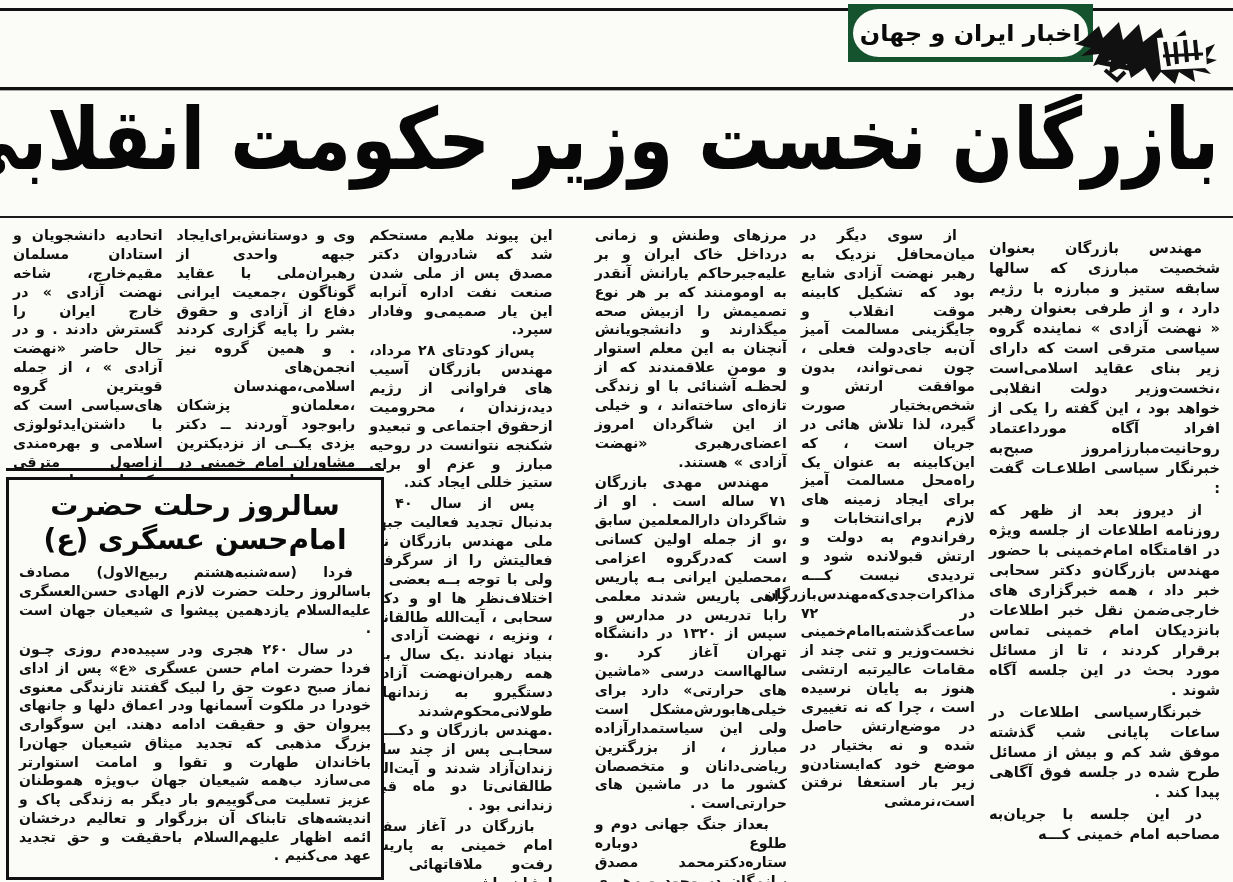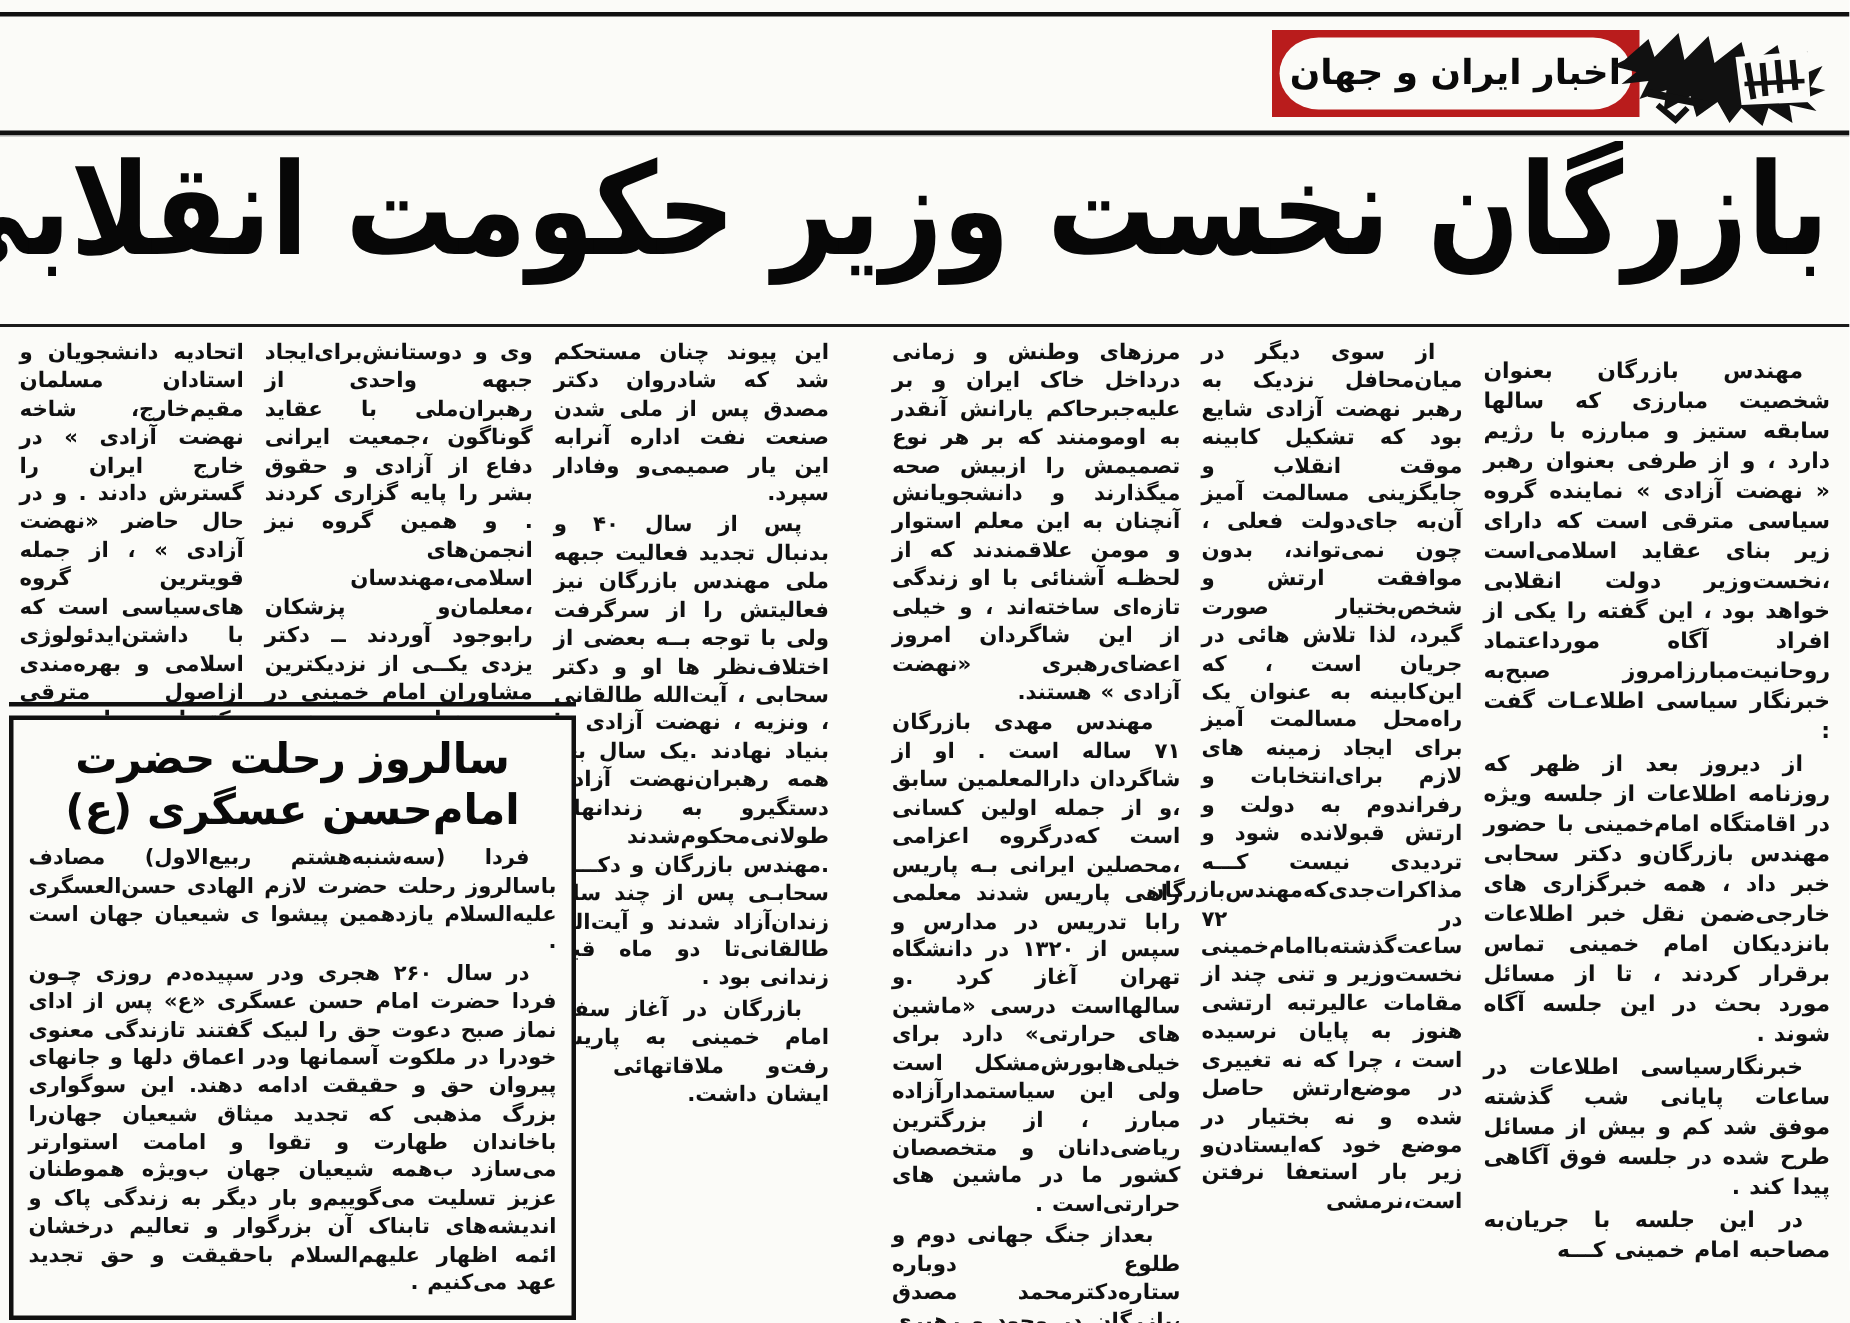--- a/index.html
+++ b/index.html
@@ -56,25 +56,25 @@
     right: 0;
     top: 3px;
     height: 1px;
     background: #555;
     opacity: .5;
   }
 
   
   .kicker-box {
     position: absolute;
-    top: 20px;
+    top: 4px;
     right: 140px;
     width: 245px;
     height: 58px;
-    background: #b91c1c;
+    background: #14532d;
     padding: 5px;
     box-sizing: border-box;
   }
   .kicker-inner {
     width: 100%;
     height: 100%;
     background: #fbfbf8;
     border-radius: 26px / 24px;
     display: flex;
     align-items: center;
@@ -258,21 +258,22 @@
       <p class="body">از سوی دیگر در میان‌محافل نزدیک به رهبر نهضت آزادی شایع بود که تشکیل کابینه موقت انقلاب و جایگزینی مسالمت آمیز آن‌به جای‌دولت فعلی ، چون نمی‌تواند، بدون موافقت ارتش و شخص‌بختیار صورت گیرد، لذا تلاش هائی در جریان است ، که این‌کابینه به عنوان یک راه‌محل مسالمت آمیز برای ایجاد زمینه های لازم برای‌انتخابات و رفراندوم به دولت و ارتش قبولانده شود و تردیدی نیست کـــه مذاکرات‌جدی‌که‌مهندس‌بازرگان در ۷۲ ساعت‌گذشته‌با‌امام‌خمینی نخست‌وزیر و تنی چند از مقامات عالیرتبه ارتشی هنوز به پایان نرسیده است ، چرا که نه تغییری در موضع‌ارتش حاصل شده و نه بختیار در موضع خود که‌ایستادن‌و زیر بار استعفا نرفتن است،نرمشی</p>
     </div>
 
     <div class="col c3">
       <p class="body cont">مرزهای وطنش و زمانی در‌داخل خاک ایران و بر علیه‌جبر‌حاکم یارانش آنقدر به او‌مومنند که بر هر نوع تصمیمش را از‌بیش صحه میگذارند و دانشجویانش آنچنان به این معلم استوار و مومن علاقمندند که از لحظـه آشنائی با او زندگی تازه‌ای ساخته‌اند ، و خیلی از این شاگردان امروز اعضای‌رهبری «نهضت آزادی » هستند.</p>
       <p class="body">مهندس مهدی بازرگان ۷۱ ساله است . او از شاگردان دارالمعلمین سابق ،و از جمله اولین کسانی است که‌در‌گروه اعزامی ،محصلین ایرانی بـه پاریس راهی پاریس شدند معلمی را‌با تدریس در مدارس و سپس از ۱۳۲۰ در دانشگاه تهران آغاز کرد .و سالها‌است درسی «ماشین های حرارتی» دارد برای خیلی‌ها‌بورش‌مشکل است ولی این سیاستمدار‌آزاده مبارز ، از بزرگترین ریاضی‌دانان و متخصصان کشور ما در ماشین های حرارتی‌است .</p>
       <p class="body">بعد‌از جنگ جهانی دوم و طلوع دوباره ستاره‌دکتر‌محمد مصدق ،بازرگان در وجود و رهبری آزاده و متفکر یافت و در سلک یاران او قرار گرفت.</p>
     </div>
 
     <div class="col c4">
-      <p class="body cont">این پیوند چنان مستحکم شد که شادروان دکتر مصدق پس از ملی شدن صنعت نفت اداره آنرا‌به این یار صمیمی‌و وفادار سپرد.</p>
+      <p class="body cont">این پیوند ملایم مستحکم شد که شادروان دکتر مصدق پس از ملی شدن صنعت نفت اداره آنرا‌به این یار صمیمی‌و وفادار سپرد.</p>
+      <p class="body">پس‌از کودتای ۲۸ مردا‌د، مهندس بازرگان آسیب های فراوانی از رژیم دید،زندان ، محرومیت از‌حقوق اجتماعی و تبعید‌و شکنجه نتوانست در روحیه مبارز و عزم او برای ستیز خللی ایجاد کند.</p>
       <p class="body">پس از سال ۴۰ و بدنبال تجدید فعالیت جبهه ملی مهندس بازرگان نیز فعالیتش را از سرگرفت ولی با توجه بــه بعضی از اختلاف‌نظر ها او و دکتر سحابی ، آیت‌الله طالقانی ، و‌نزیه ، نهضت آزادی را بنیاد نهادند .یک سال بعد همه رهبران‌نهضت آزادی دستگیر‌و به زندانهای طو‌لانی‌محکوم‌شدند .مهندس بازرگان و دکـــتر سحابـی پس از چند سال زندان‌آزاد شدند و آیت‌الله طالقانی‌تا دو ماه قبل زندانی بود .</p>
       <p class="body">بازرگان در آغاز سفـر امام خمینی به پاریس رفت‌و ملاقاتهائی با ایشان داشت.</p>
     </div>
 
     <div class="col c5">
       <p class="body cont">وی و دوستانش‌برای‌ایجاد جبهه واحدی از رهبران‌ملی با عقاید گوناگون ،جمعیت ایرانی دفاع از آزادی و حقوق بشر را پایه گزاری کردند . و همین گروه نیز انجمن‌های اسلامی،مهندسان ،معلمان‌و پزشکان را‌بوجود آوردند ــ دکتر یزدی یکــی از نزدیکترین مشاوران امام خمینی در مدت زندانی‌بودن مهندس بازرگان با ایجاد</p>
     </div>
 
     <div class="col c6">
       <p class="body cont">اتحادیه دانشجویان و استادان مسلمان مقیم‌خارج، شاخه نهضت آزادی » در خارج ایران را گسترش دادند . و در حال حاضر «نهضت آزادی » ، از جمله قویترین گروه های‌سیاسی است که با داشتن‌ایدئولوژی اسلامی و بهره‌مندی از‌اصول مترقی مکتبهای سیاسی در فضای سیاسی ما فعـالیت دارند .</p>

